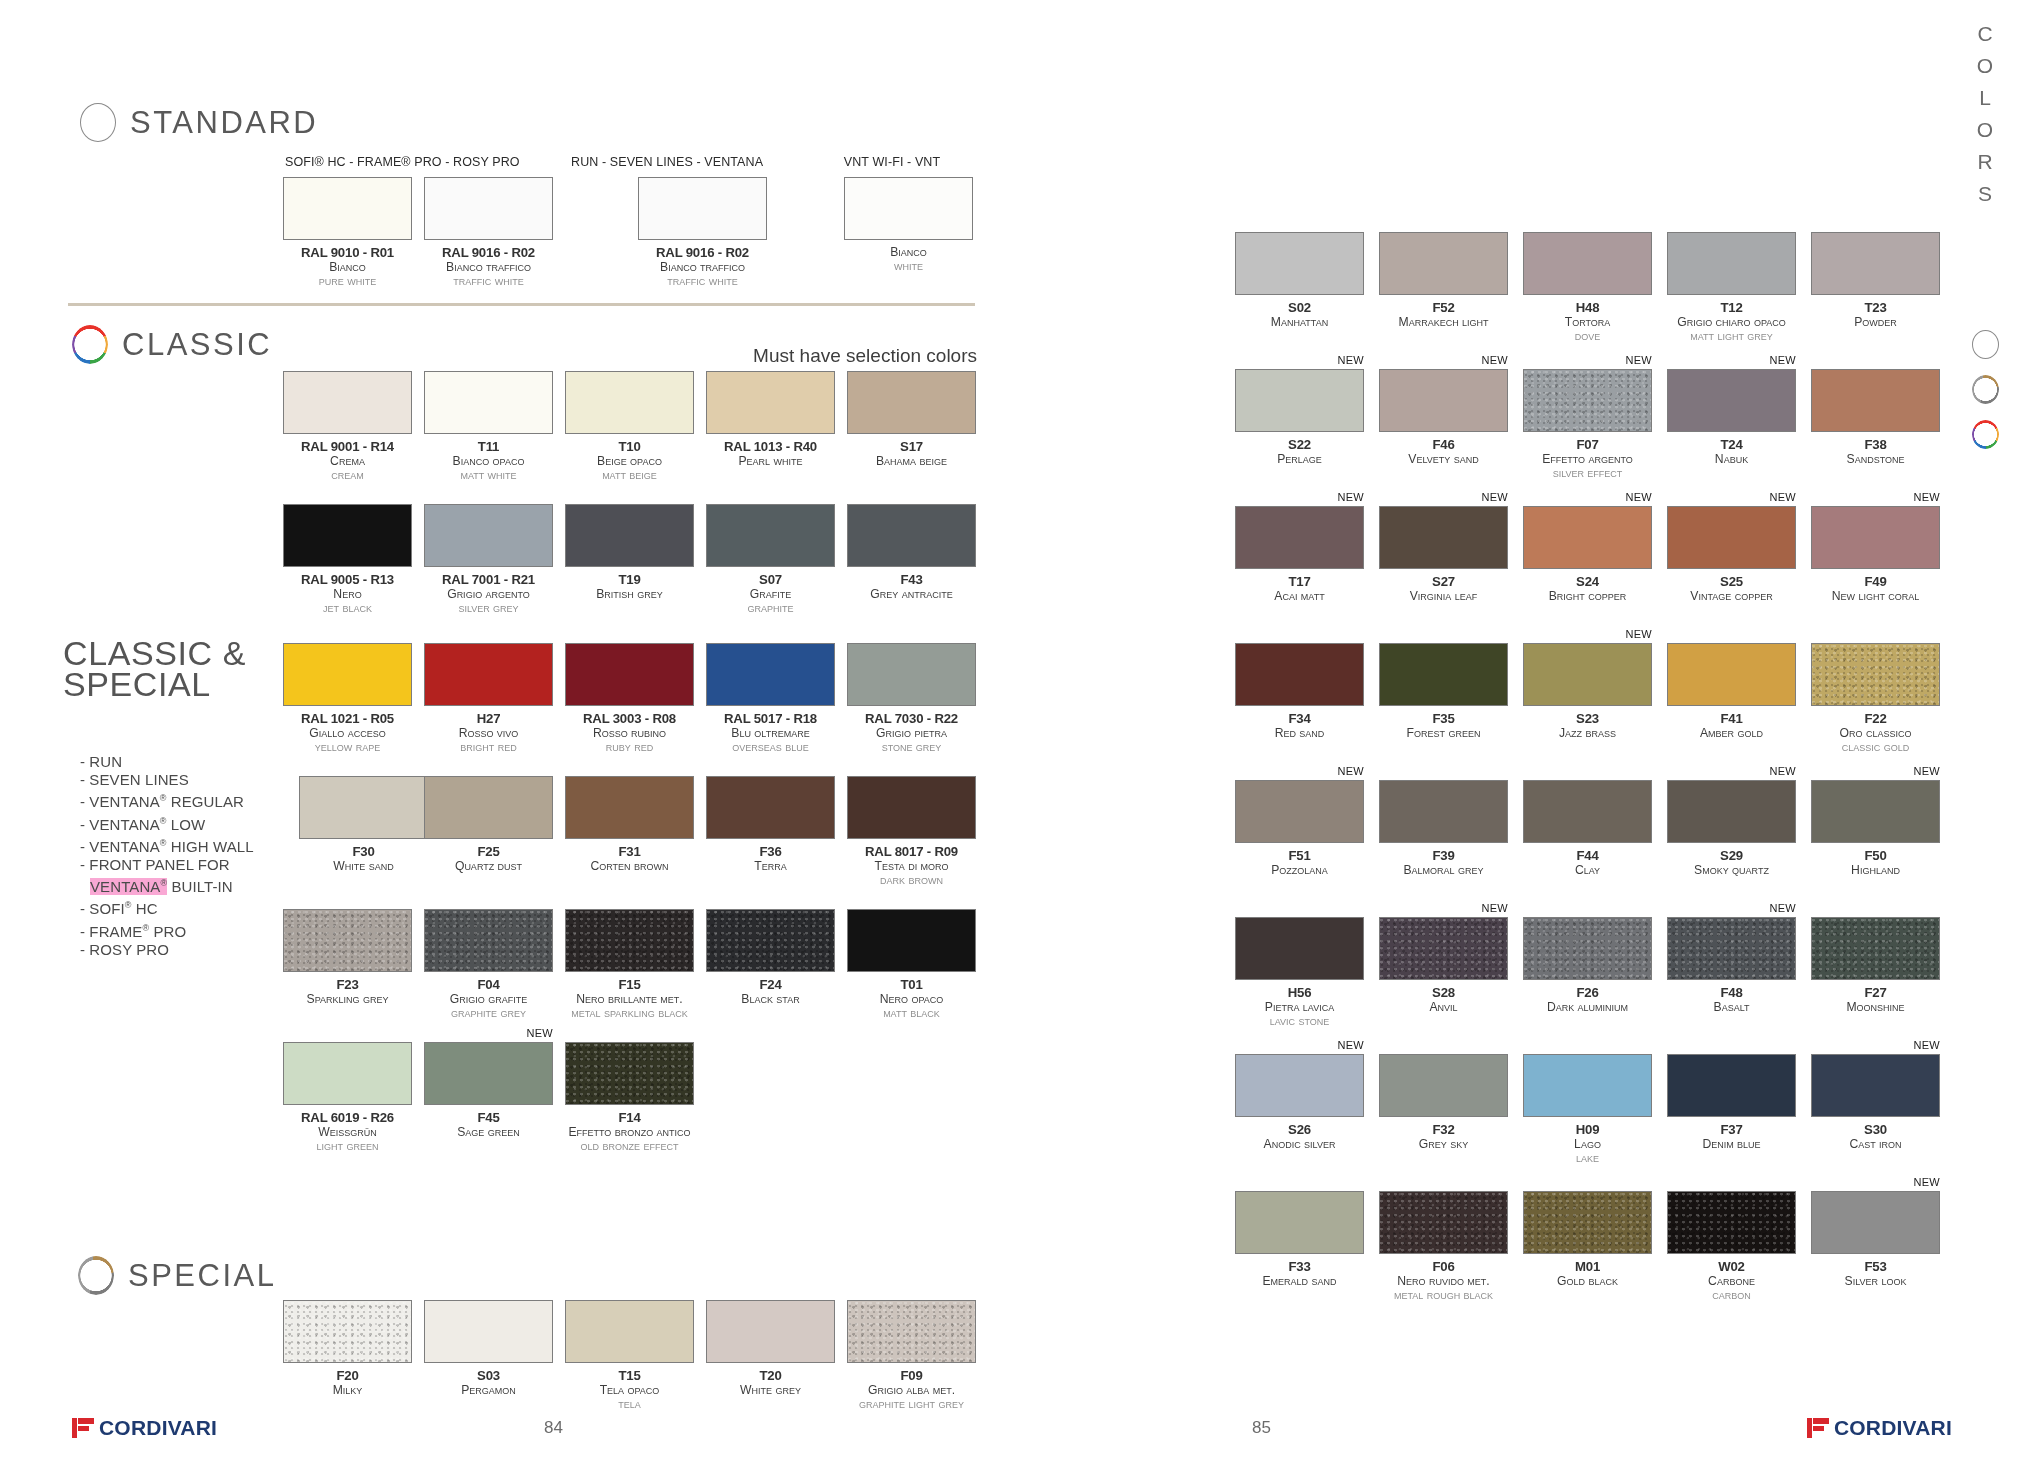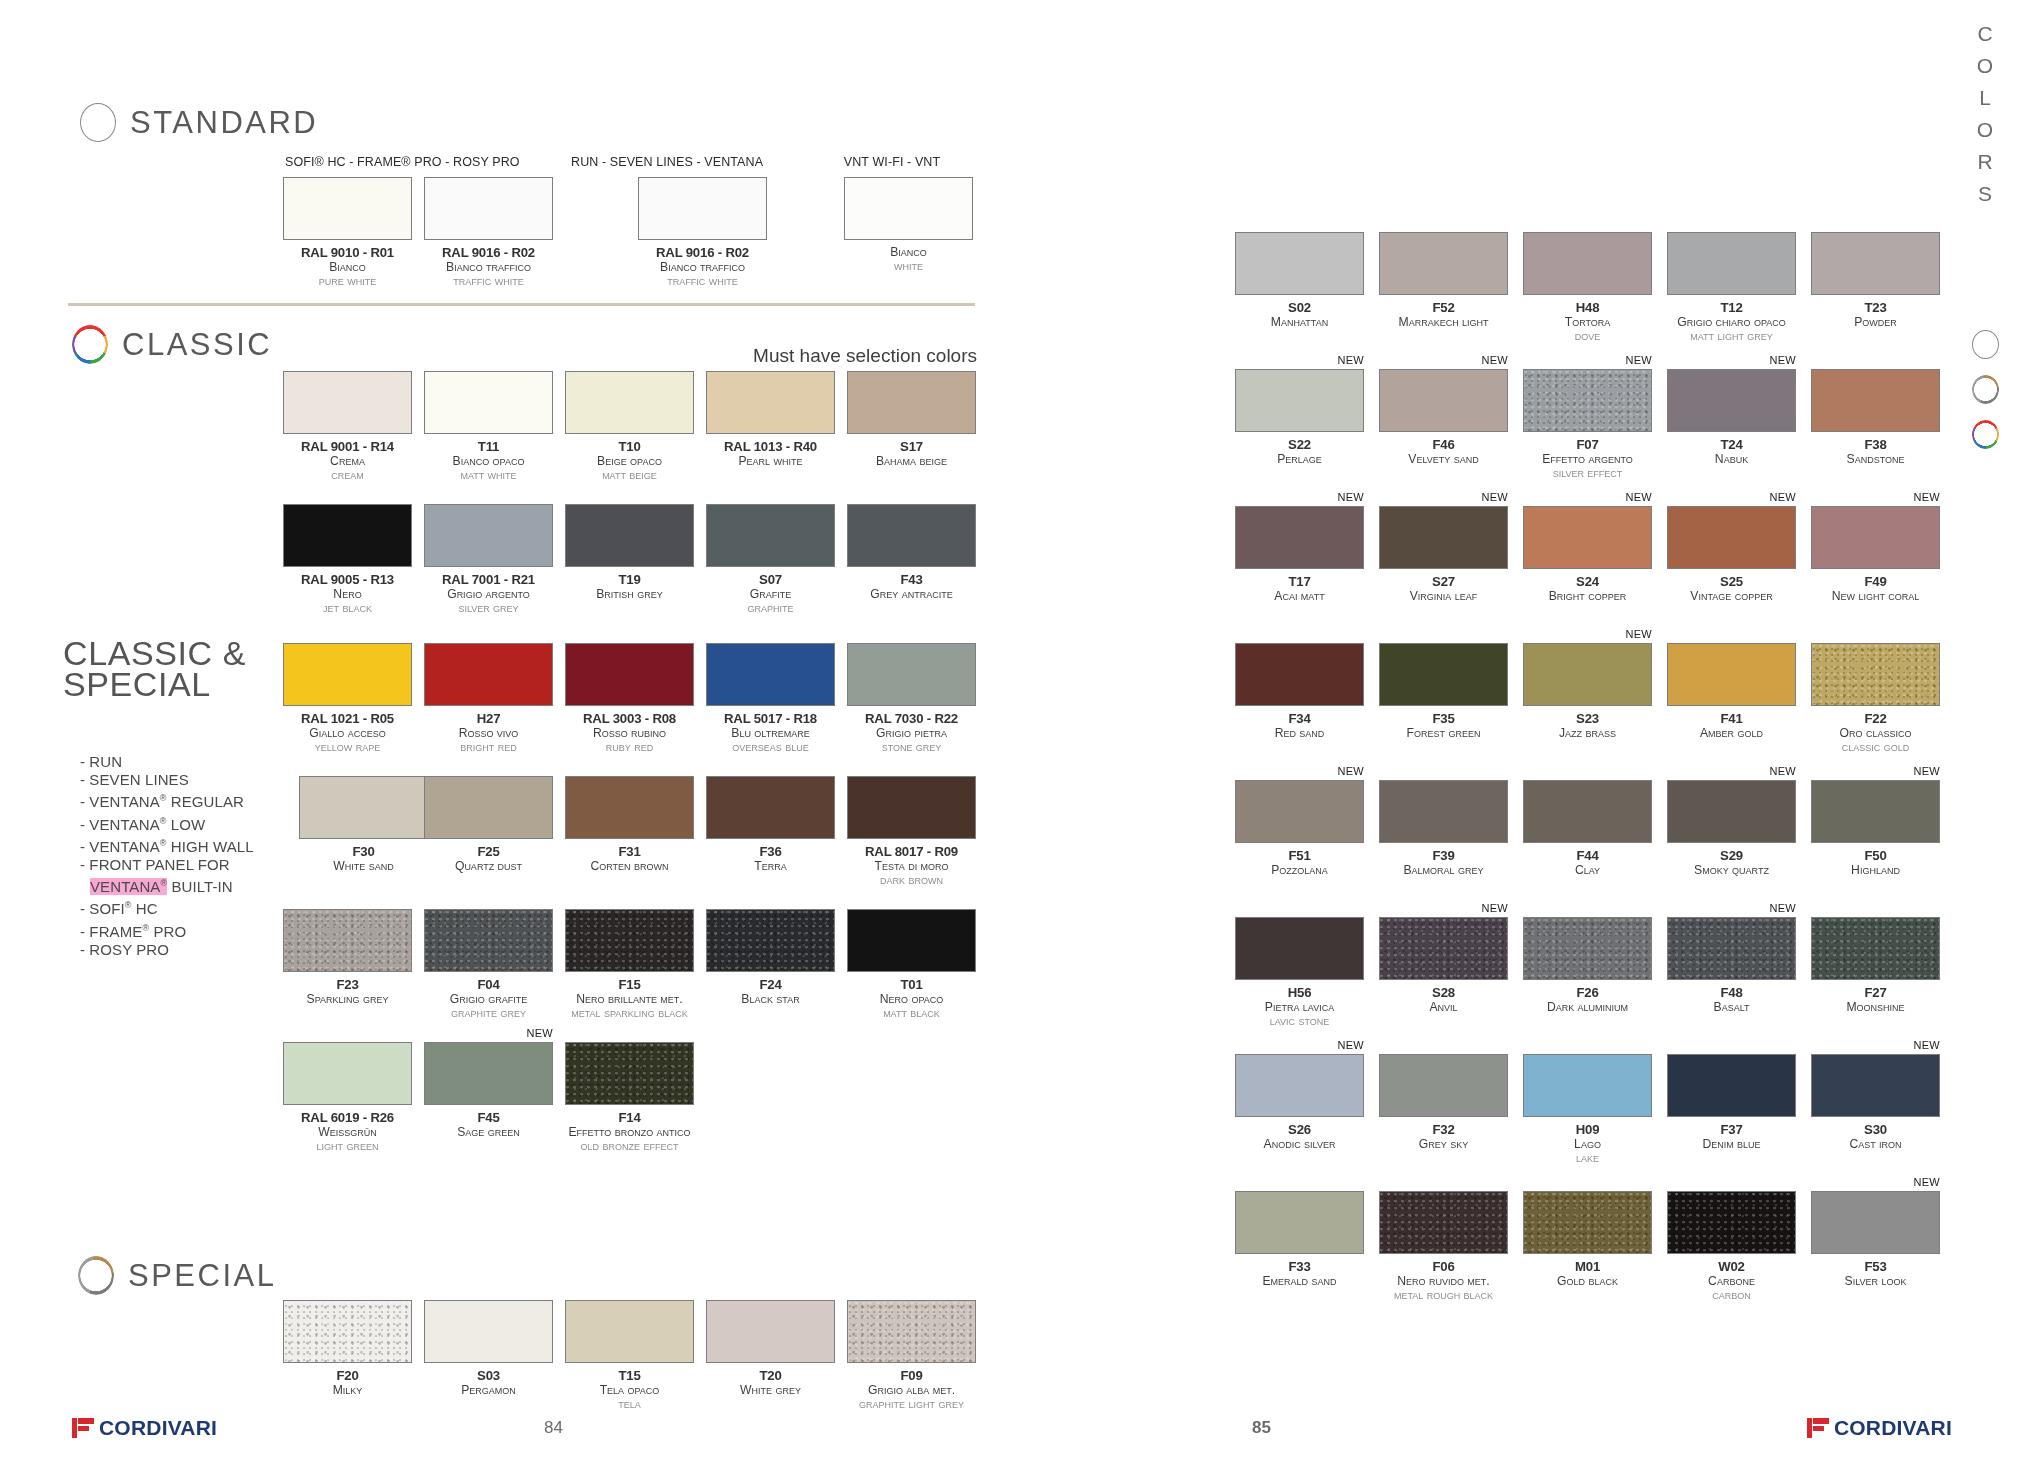--- a/index.html
+++ b/index.html
@@ -928,14 +928,14 @@
     </div>
 
   <div class="footer-logo" style="right:72px;">
     <div class="logo-mark">
         <i class="a"></i>
         <i class="b"></i>
         <i class="c"></i>
       </div>
     <div class="logo-word">CORDIVARI</div>
   </div>
-  <div class="page-num" style="left:240px;font-weight:bold;">85</div>
+  <div class="page-num" style="left:240px;">85</div>
 </div>
 
 </body></html>

